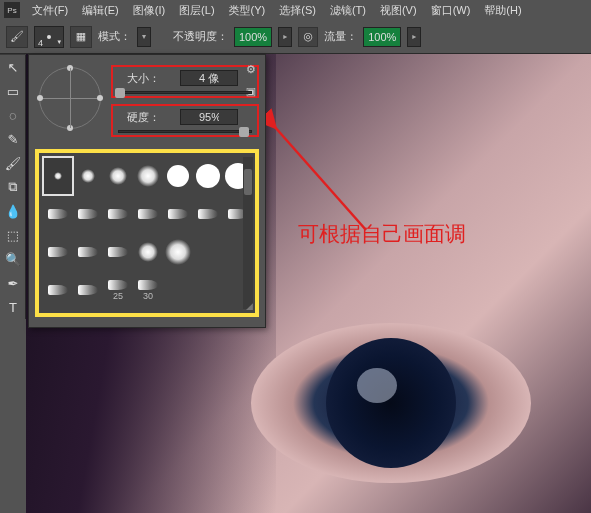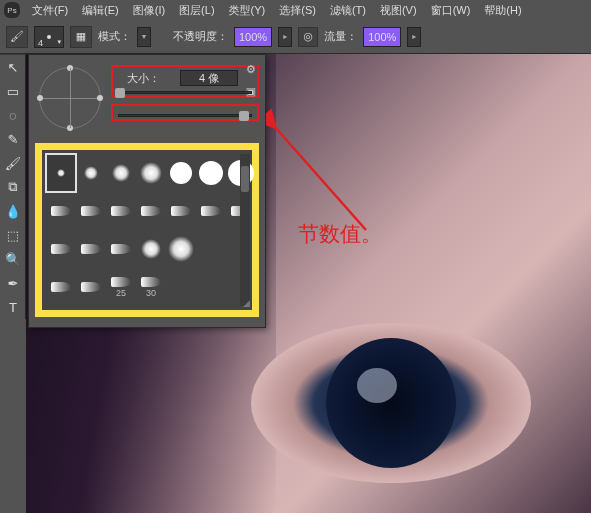--- a/index.html
+++ b/index.html
@@ -1,29 +1,29 @@
 <!DOCTYPE html>
 <html><head>
 <meta charset="utf-8">
 <style>
 * { margin: 0; padding: 0; box-sizing: border-box; font-family: "Microsoft YaHei", sans-serif; }
 body { width: 591px; height: 513px; background: #535353; overflow: hidden; position: relative; }
 
 .menubar { height: 20px; background: #535353; display: flex; align-items: center; padding-left: 4px; gap: 2px; font-size: 11px; color: #ddd; }
 .menubar-item { padding: 4px 6px; cursor: pointer; }
-.menubar-logo { width: 16px; height: 16px; background: #2c2c2c; border-radius: 6px; display: flex; align-items: center; justify-content: center; font-size: 8px; color: #ccc; margin-right: 4px; }
+.menubar-logo { width: 16px; height: 16px; background: #2c2c2c; border-radius: 0; display: flex; align-items: center; justify-content: center; font-size: 8px; color: #ccc; margin-right: 4px; }
 
 .optionsbar { height: 34px; background: #535353; border-bottom: 1px solid #2a2a2a; display: flex; align-items: center; padding: 0 6px; gap: 6px; font-size: 11px; color: #ddd; }
 .tool-icon { width: 22px; height: 22px; background: #424242; border: 1px solid #333; display: flex; align-items: center; justify-content: center; color: #ddd; }
 .brush-preview { width: 30px; height: 22px; background: #3a3a3a; border: 1px solid #222; display: flex; align-items: center; justify-content: center; color: #ddd; position: relative; }
 .brush-preview .dot { width: 4px; height: 4px; background: #ddd; border-radius: 50%; }
 .brush-preview .arrow { position: absolute; right: 2px; bottom: 1px; font-size: 7px; }
 .dropdown-field { background: #3a3a3a; border: 1px solid #222; height: 20px; padding: 0 14px 0 6px; color: #ddd; font-size: 11px; display: flex; align-items: center; position: relative; min-width: 90px; }
 .dropdown-field::after { content: "▾"; position: absolute; right: 3px; font-size: 9px; }
-.pct-field { background: #8b5cf6; border: 1px solid #222; height: 20px; padding: 0 4px; display: flex; align-items: center; color: #ddd; font-size: 11px; }
+.pct-field { background: #15803d; border: 1px solid #222; height: 20px; padding: 0 4px; display: flex; align-items: center; color: #ddd; font-size: 11px; }
 .pct-btn { background: #3a3a3a; border: 1px solid #222; width: 14px; height: 20px; color: #aaa; font-size: 8px; display: flex; align-items: center; justify-content: center; }
 
 .canvas-area { position: absolute; left: 26px; top: 54px; right: 0; bottom: 0; background: linear-gradient(135deg, #3a2a3a 0%, #5a4555 25%, #c8a5a8 55%, #d8b5b5 70%, #4a3545 100%); overflow: hidden; }
 .eye { position: absolute; right: 60px; bottom: 30px; width: 280px; height: 160px; background: radial-gradient(ellipse 50% 50% at 50% 50%, #0a1530 0%, #1a2545 35%, #253555 55%, #b89090 70%, #d8b5b5 100%); border-radius: 50%; }
 .eye::before { content: ""; position: absolute; left: 50%; top: 50%; width: 130px; height: 130px; transform: translate(-50%,-50%); background: radial-gradient(circle, #050a18 0%, #0a1530 50%, #1a2545 100%); border-radius: 50%; }
 .eye::after { content: ""; position: absolute; left: 38%; top: 28%; width: 40px; height: 35px; background: rgba(200,210,230,0.5); border-radius: 50%; }
 .hair { position: absolute; left: 0; top: 0; width: 250px; height: 100%; background: linear-gradient(100deg, #1a1020 0%, #2a1830 40%, transparent 100%); }
 
 .toolbox { position: absolute; left: 0; top: 54px; width: 26px; background: #535353; border-right: 1px solid #2a2a2a; display: flex; flex-direction: column; }
 .toolbox-item { width: 26px; height: 24px; display: flex; align-items: center; justify-content: center; color: #ddd; font-size: 13px; cursor: pointer; }
@@ -39,21 +39,21 @@
 .panel-fields { flex: 1; padding-top: 6px; }
 .red-box { border: 2px solid #e02020; padding: 3px 5px 2px; margin-bottom: 6px; }
 .field-row { display: flex; align-items: center; gap: 20px; font-size: 11px; color: #ddd; margin-bottom: 2px; }
 .field-row label { width: 42px; text-align: right; }
 .num-input { background: #3a3a3a; border: 1px solid #222; color: #ddd; font-size: 11px; padding: 1px 18px; width: 58px; height: 16px; }
 .slider-track { height: 3px; background: #333; margin-top: 5px; position: relative; border: 1px solid #222; }
 .slider-thumb { position: absolute; top: -4px; width: 10px; height: 10px; background: #aaa; border-radius: 2px; transform: translateX(-50%); }
 .corner-icons { position: absolute; right: 6px; top: 6px; display: flex; flex-direction: column; gap: 6px; }
 .corner-icon { width: 16px; height: 16px; color: #ccc; font-size: 11px; display: flex; align-items: center; justify-content: center; cursor: pointer; }
 
-.preset-grid { margin-top: 6px; border: 7px solid #fde047; background: #444; padding: 4px; position: relative; }
+.preset-grid { margin-top: 6px; border: 4px solid #fde047; background: #444; padding: 4px; position: relative; }
 .preset-scroll { width: 212px; display: flex; flex-wrap: wrap; gap: 0; }
 .preset-cell { width: 30px; height: 38px; display: flex; flex-direction: column; align-items: center; justify-content: center; }
 .preset-cell.selected { outline: 2px solid #e0e0e0; outline-offset: -1px; background: #3a3a3a; }
 .preset-brush { background: radial-gradient(circle, #fff 0%, #ddd 40%, rgba(255,255,255,0) 70%); border-radius: 50%; }
 .preset-brush.hard { background: #fff; }
 .preset-label { font-size: 9px; color: #bbb; margin-top: 1px; }
 .preset-tip { width: 20px; height: 10px; background: linear-gradient(90deg, #fff 0%, #888 60%, transparent 100%); border-radius: 2px 50% 50% 2px; }
 .preset-scrollbar { position: absolute; right: 2px; top: 4px; bottom: 4px; width: 10px; background: #3a3a3a; }
 .preset-scrollbar::before { content: ""; position: absolute; left: 1px; right: 1px; top: 12px; height: 26px; background: #666; border-radius: 2px; }
 .preset-resize { position: absolute; right: 2px; bottom: 2px; color: #777; font-size: 9px; }
@@ -134,20 +134,24 @@
       <div class="red-box">
         <div class="field-row">
           <label>大小：</label>
           <input class="num-input" value="4 像素" style="">
         </div>
         <div class="slider-track">
             <div class="slider-thumb" style="left:1%"></div>
           </div>
       </div>
       <div class="red-box">
+        <div class="field-row">
+          <label>硬度：</label>
+          <input class="num-input" value="95%" style="">
+        </div>
         <div class="slider-track">
             <div class="slider-thumb" style="left:95%"></div>
           </div>
       </div>
     </div>
   </div>
 
   <div class="preset-grid">
     <div class="preset-scroll" id="preset-scroll">
         <div class="preset-cell selected">
@@ -235,14 +239,14 @@
 <svg class="arrow-svg" width="120" height="130">
   <defs>
       <marker id="ah" markerWidth="8" markerHeight="8" refX="2" refY="4" orient="auto">
         <path d="M8,0 L0,4 L8,8 z" fill="#e02020"></path>
       </marker>
     </defs>
   <line x1="100" y1="122" x2="8" y2="18" stroke="#e02020" stroke-width="2.5" marker-end="url(#ah)"></line>
 </svg>
 
 <div class="annot">
-  <div>节数值。</div>
+  <div>可根据自己画面调</div>
 </div>
 
 </body></html>

